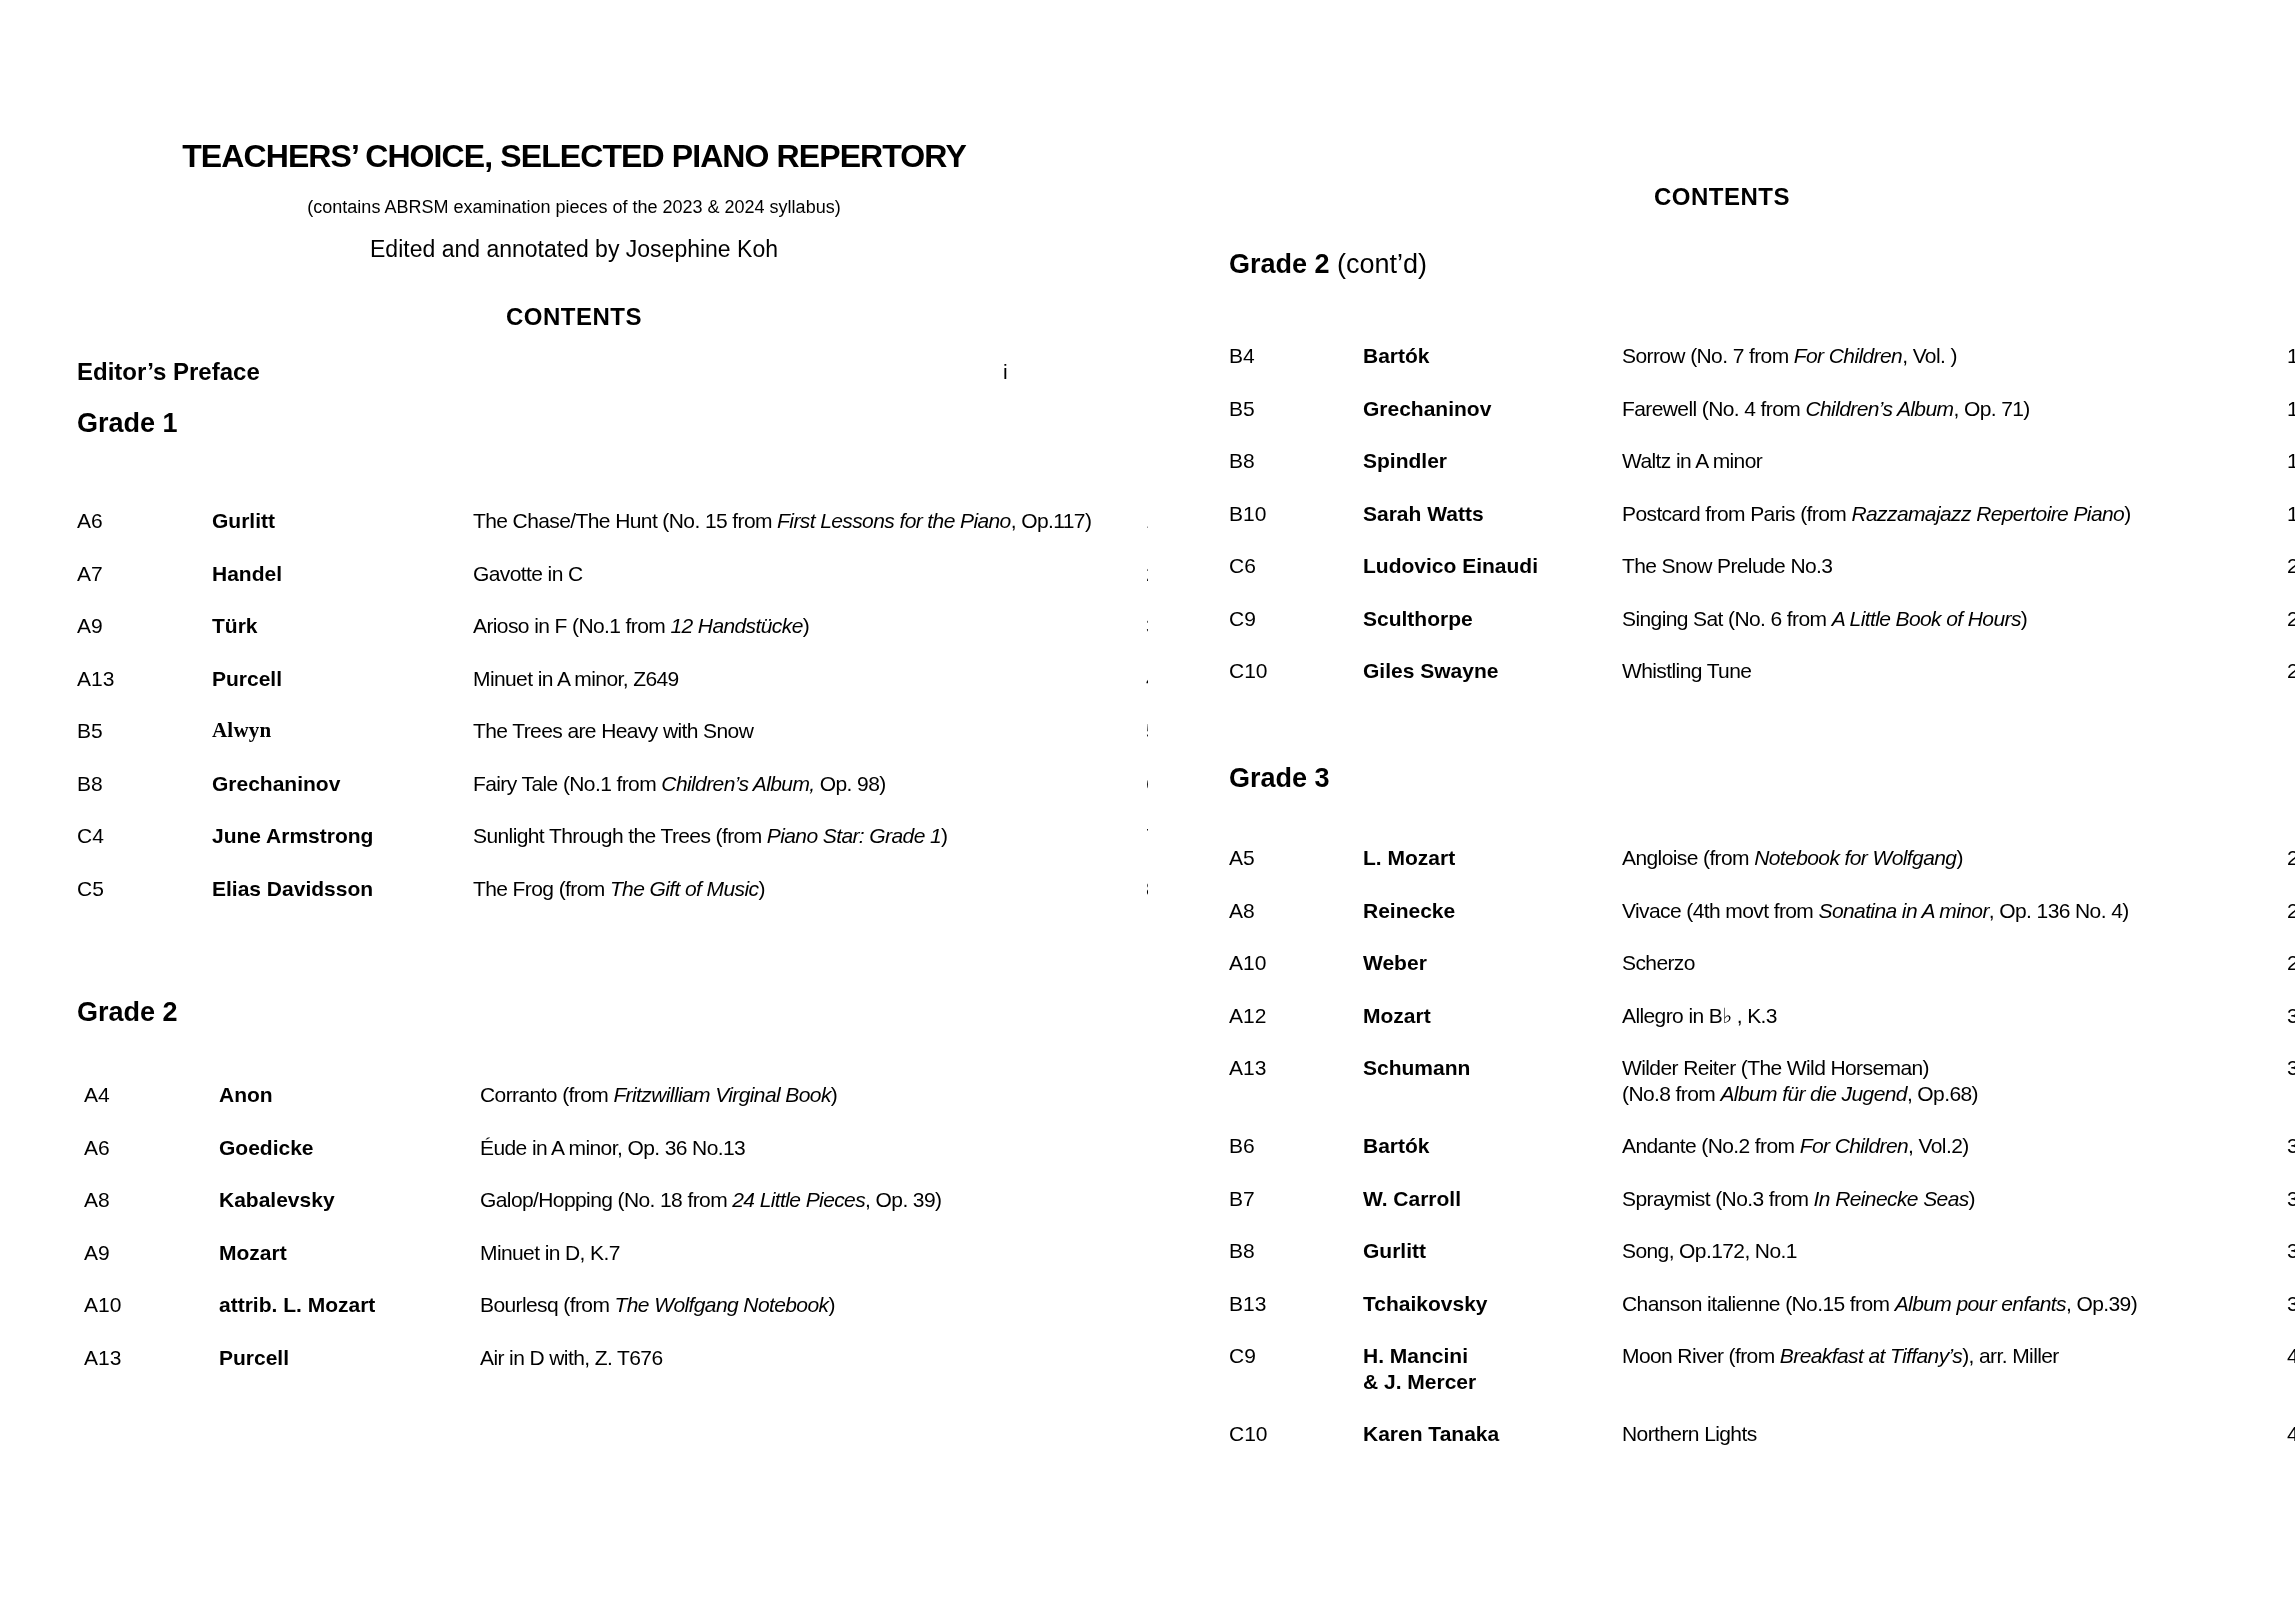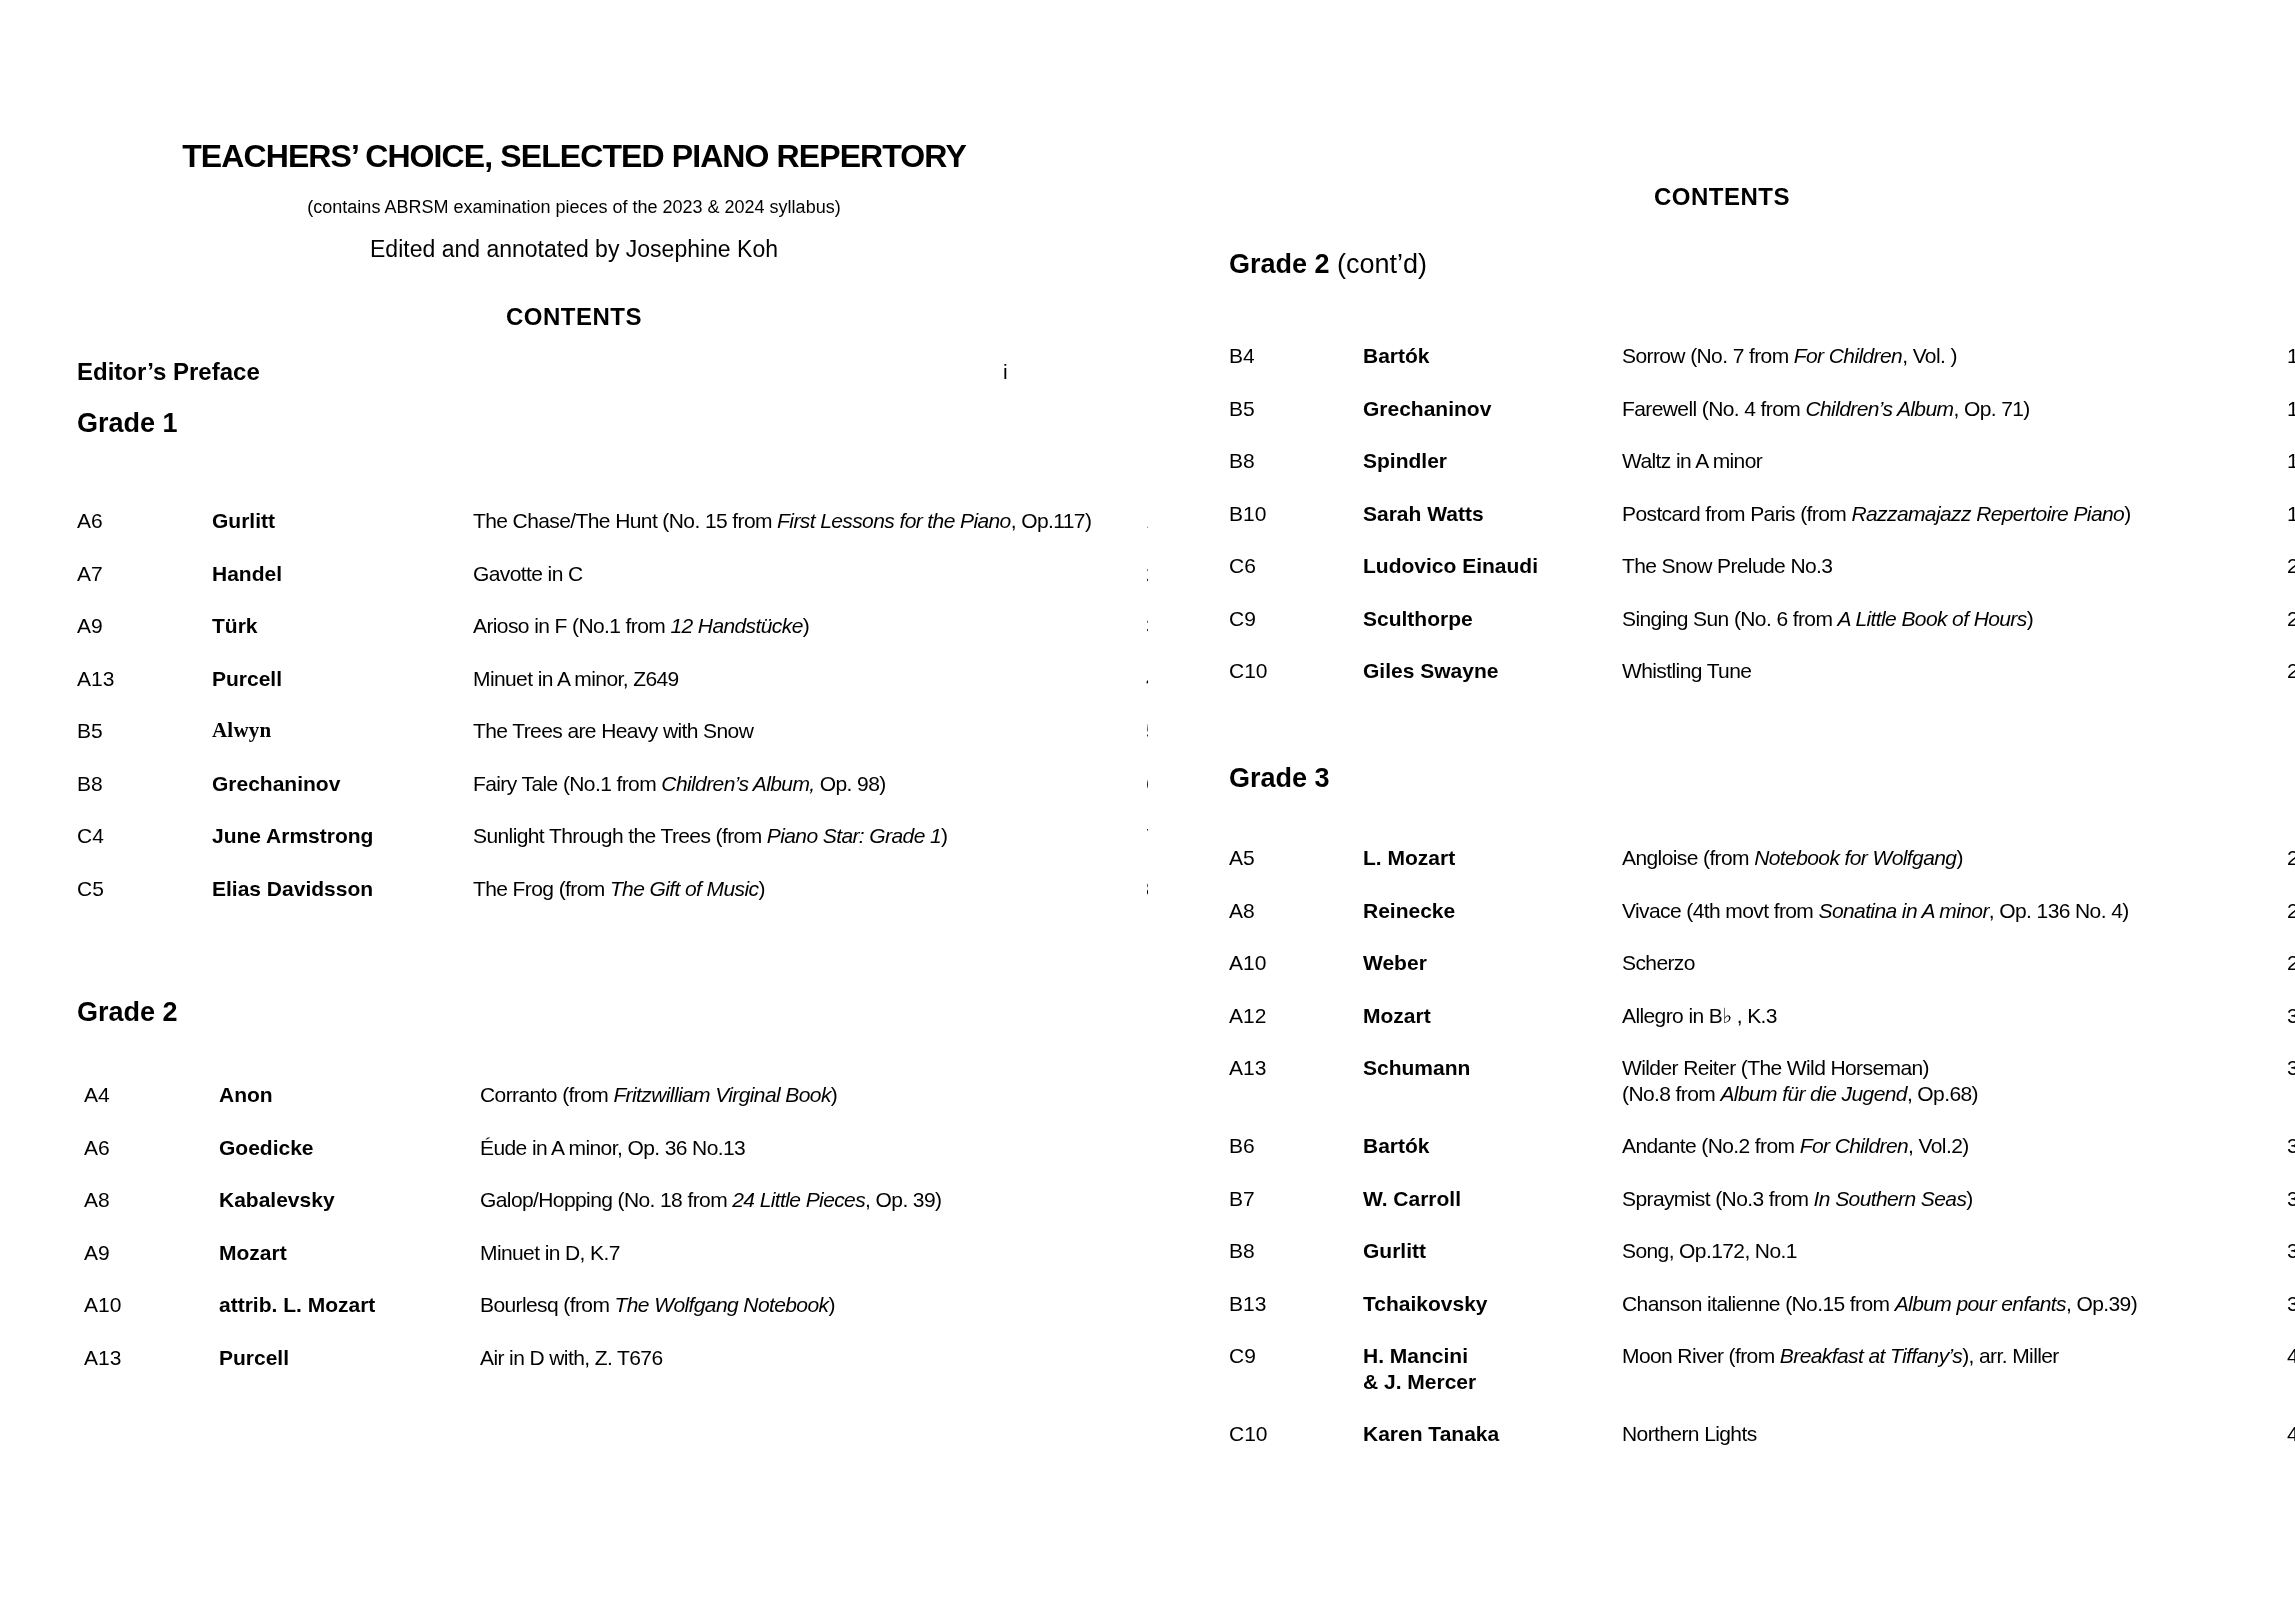--- a/index.html
+++ b/index.html
@@ -225,21 +225,21 @@
       <div class="row">
         <span class="cell code">C6</span>
         <span class="cell composer"><span>Ludovico Einaudi</span></span>
         <span class="cell piece"><span><span>The Snow Prelude No.3</span><span class="it"></span><span></span></span><span class="line2"><span></span><span class="it"></span><span></span></span></span>
         <span class="cell pagenum">20</span>
       </div>
 
       <div class="row">
         <span class="cell code">C9</span>
         <span class="cell composer"><span>Sculthorpe</span></span>
-        <span class="cell piece"><span><span>Singing Sun (No. 6 from </span><span class="it">A Little Book of Hours</span><span>)</span></span><span class="line2"><span></span><span class="it"></span><span></span></span></span>
+        <span class="cell piece"><span><span>Singing Sat (No. 6 from </span><span class="it">A Little Book of Hours</span><span>)</span></span><span class="line2"><span></span><span class="it"></span><span></span></span></span>
         <span class="cell pagenum">23</span>
       </div>
 
       <div class="row">
         <span class="cell code">C10</span>
         <span class="cell composer"><span>Giles Swayne</span></span>
         <span class="cell piece"><span><span>Whistling Tune</span><span class="it"></span><span></span></span><span class="line2"><span></span><span class="it"></span><span></span></span></span>
         <span class="cell pagenum">24</span>
       </div>
 
@@ -287,21 +287,21 @@
       <div class="row">
         <span class="cell code">B6</span>
         <span class="cell composer"><span>Bartók</span></span>
         <span class="cell piece"><span><span>Andante (No.2 from </span><span class="it">For Children</span><span>, Vol.2)</span></span><span class="line2"><span></span><span class="it"></span><span></span></span></span>
         <span class="cell pagenum">34</span>
       </div>
 
       <div class="row">
         <span class="cell code">B7</span>
         <span class="cell composer"><span>W. Carroll</span></span>
-        <span class="cell piece"><span><span>Spraymist (No.3 from </span><span class="it">In Southern Seas</span><span>)</span></span><span class="line2"><span></span><span class="it"></span><span></span></span></span>
+        <span class="cell piece"><span><span>Spraymist (No.3 from </span><span class="it">In Reinecke Seas</span><span>)</span></span><span class="line2"><span></span><span class="it"></span><span></span></span></span>
         <span class="cell pagenum">35</span>
       </div>
 
       <div class="row">
         <span class="cell code">B8</span>
         <span class="cell composer"><span>Gurlitt</span></span>
         <span class="cell piece"><span><span>Song, Op.172, No.1</span><span class="it"></span><span></span></span><span class="line2"><span></span><span class="it"></span><span></span></span></span>
         <span class="cell pagenum">37</span>
       </div>
 

